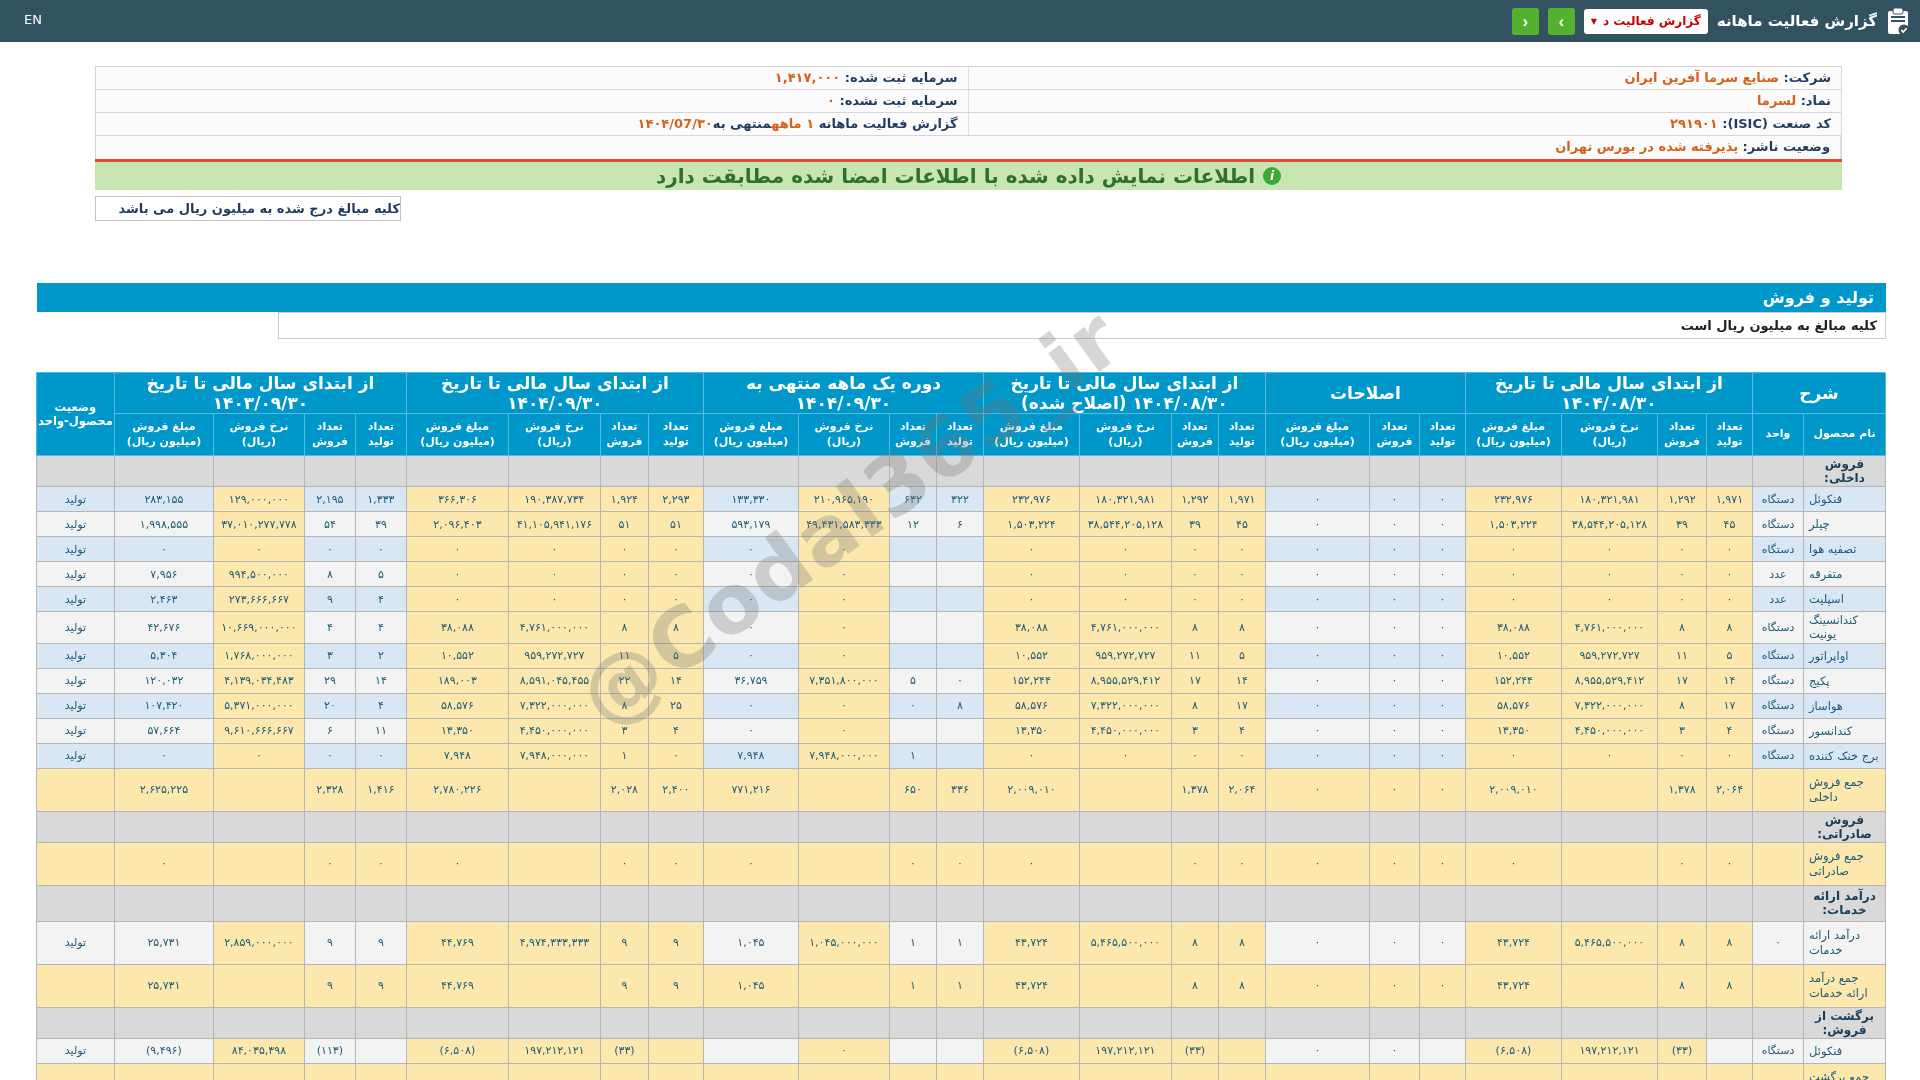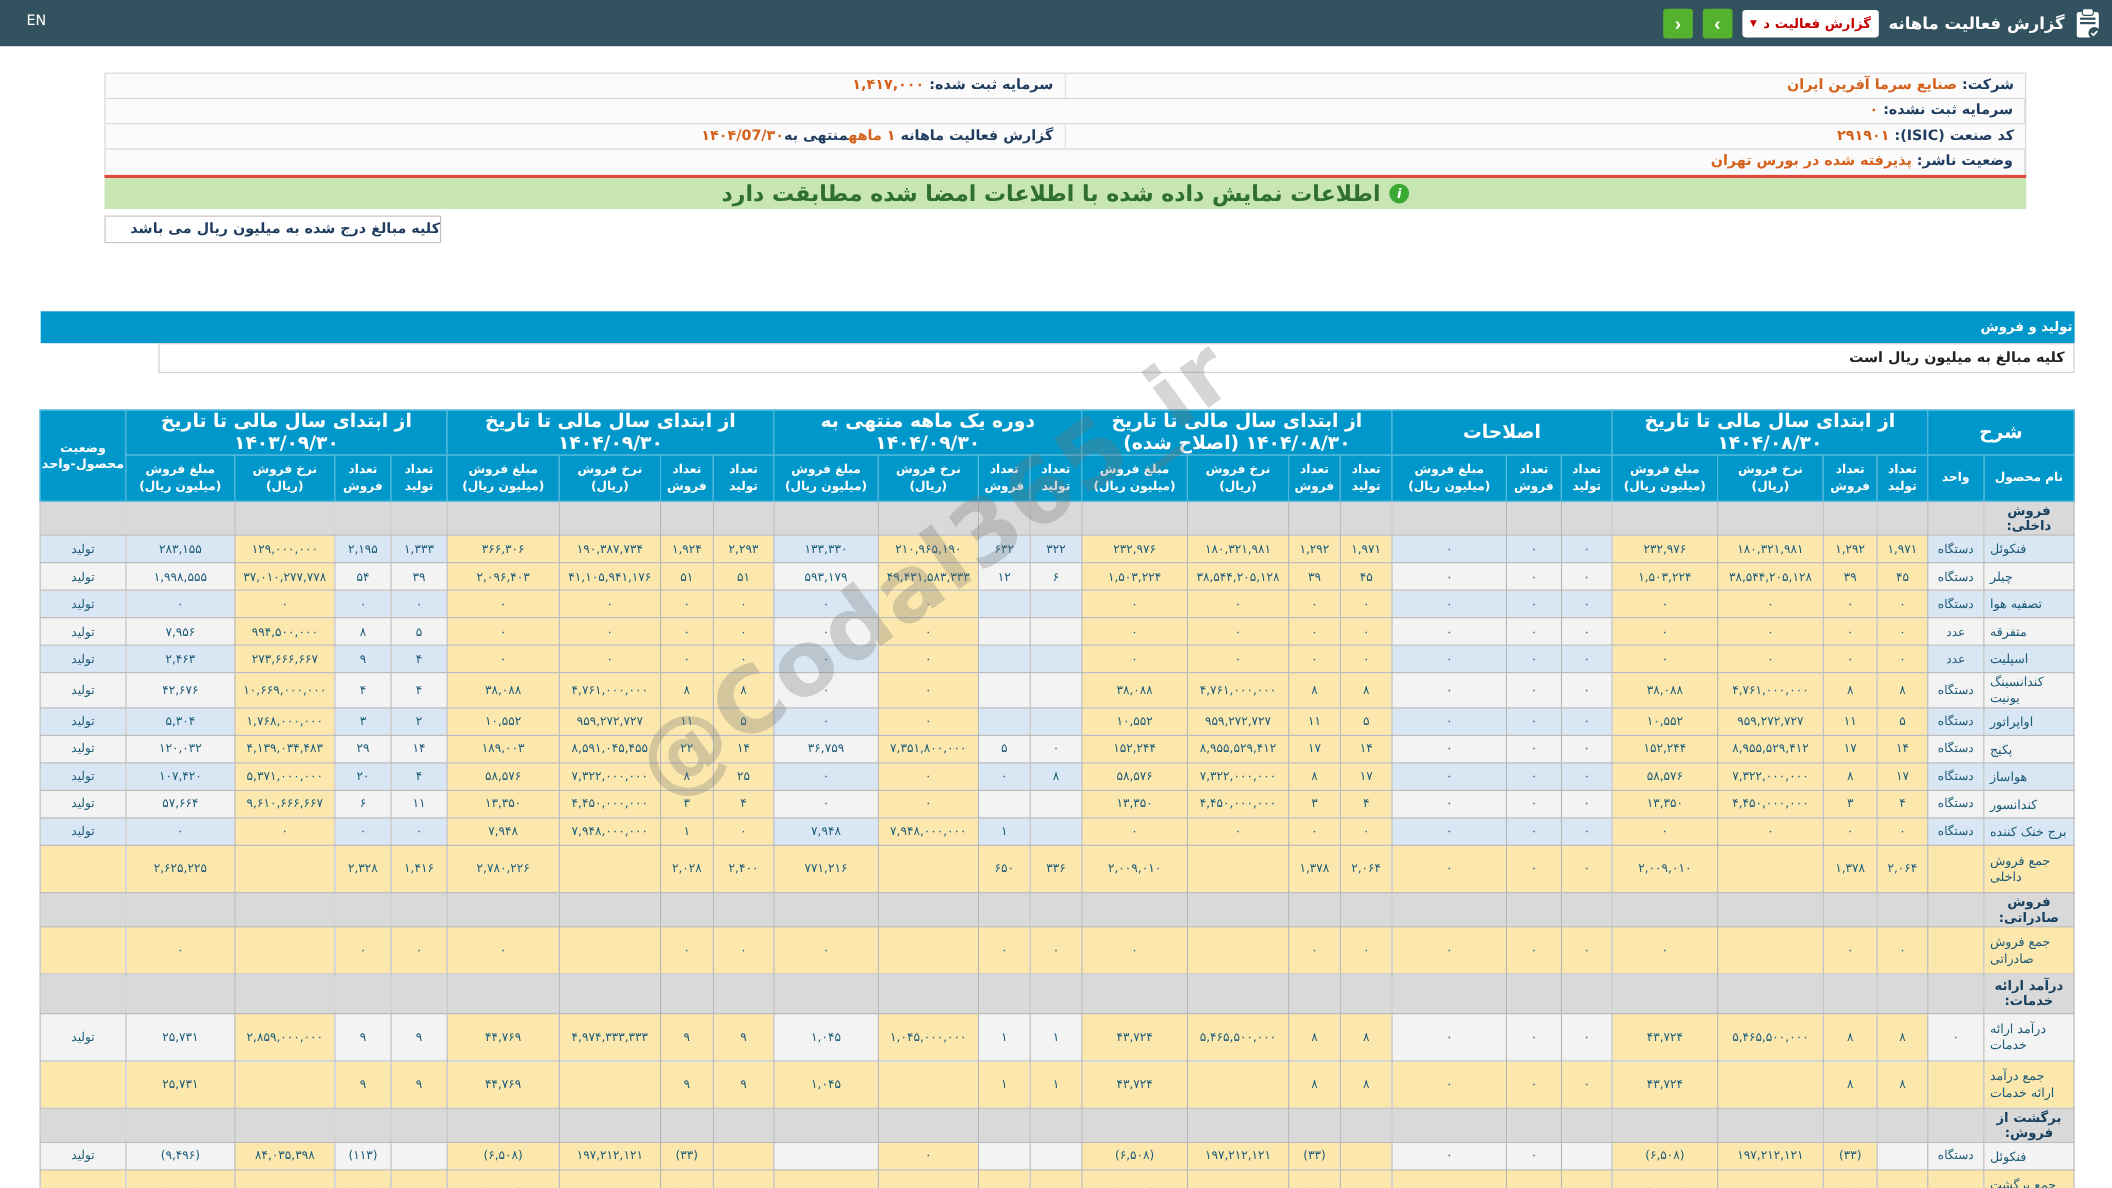--- a/index.html
+++ b/index.html
@@ -33,22 +33,22 @@
   #notice { position:absolute; top:162px; right:78px; left:95px; height:28px; background:#c8e6b4;
      display:flex; align-items:center; justify-content:center; gap:8px; }
   #notice .txt { color:#2f6f2f; font-size:20px; font-weight:bold; }
   #notice .ico { width:18px; height:18px; border-radius:50%; background:#3aaa35; color:#fff;
      font-size:12px; font-weight:bold; text-align:center; line-height:18px; font-style:italic; }
   #million-box { position:absolute; top:196px; left:95px; width:306px; height:25px; background:#fff;
      border:1px solid #c2c2c2; font-size:13px; font-weight:bold; color:#1f3c5f; line-height:23px; }
 
   
   #sec-bar { position:absolute; top:283px; right:34px; width:1849px; height:29px; background:#0098ca; }
-  #sec-bar .t { color:#fff; font-size:12px; font-weight:bold; line-height:29px; padding-right:2px; }
-  #sec-note { position:absolute; top:312px; right:34px; width:1742px; height:27px; background:#fff;
+  #sec-bar .t { color:#fff; font-size:16px; font-weight:bold; line-height:29px; padding-right:12px; }
+  #sec-note { position:absolute; top:312px; right:34px; width:1608px; height:27px; background:#fff;
      border:1px solid #cccccc; font-size:13px; font-weight:bold; color:#222; line-height:25px; padding-right:8px; }
 
   
   #tablewrap { position:absolute; top:372px; right:34px; width:1852px; }
   table#ptable { border-collapse:collapse; table-layout:fixed; width:1849px; }
   #ptable th { background:#0098ca; color:#fff; border:1px solid #59b9dc; font-weight:bold; vertical-align:middle; }
   #ptable th.gh { font-size:17px; height:26px; }
   #ptable th.sh { font-size:11px; height:42px; line-height:1.3; padding:1px 2px; }
   #ptable td { border:1px solid #b5b5b5; font-size:11px; color:#1c5b78; text-align:center;
      vertical-align:middle; padding:1px 2px; overflow:hidden; white-space:nowrap; }
@@ -96,20 +96,21 @@
     </div>
     <span id="tb-lang">EN</span>
   </div>
 
   <div id="infotable">
       <div class="inf-row">
         <div class="inf-cell right"><span class="inf-lbl">شرکت: </span><span class="inf-val">صنایع سرما آفرین ایران</span></div>
         <div class="inf-cell left"><span class="inf-lbl">سرمایه ثبت شده: </span><span class="inf-val">۱,۴۱۷,۰۰۰</span></div>
       </div>
       <div class="inf-row">
+        <div class="inf-cell right"><span class="inf-lbl">نماد: </span><span class="inf-val">لسرما</span></div>
         <div class="inf-cell left"><span class="inf-lbl">سرمایه ثبت نشده: </span><span class="inf-val">۰</span></div>
       </div>
       <div class="inf-row">
         <div class="inf-cell right"><span class="inf-lbl">کد صنعت (ISIC): </span><span class="inf-val">۲۹۱۹۰۱</span></div>
         <div class="inf-cell left"><span class="inf-lbl">گزارش فعالیت ماهانه </span><span class="inf-val">۱ ماهه</span><span class="inf-lbl">منتهی به</span><span class="inf-val">۱۴۰۴/07/۳۰</span></div>
       </div>
       <div class="inf-row">
         <div class="inf-cell left"><span class="inf-lbl">وضعیت ناشر: </span><span class="inf-val">پذیرفته شده در بورس تهران</span></div>
       </div>
     </div>

